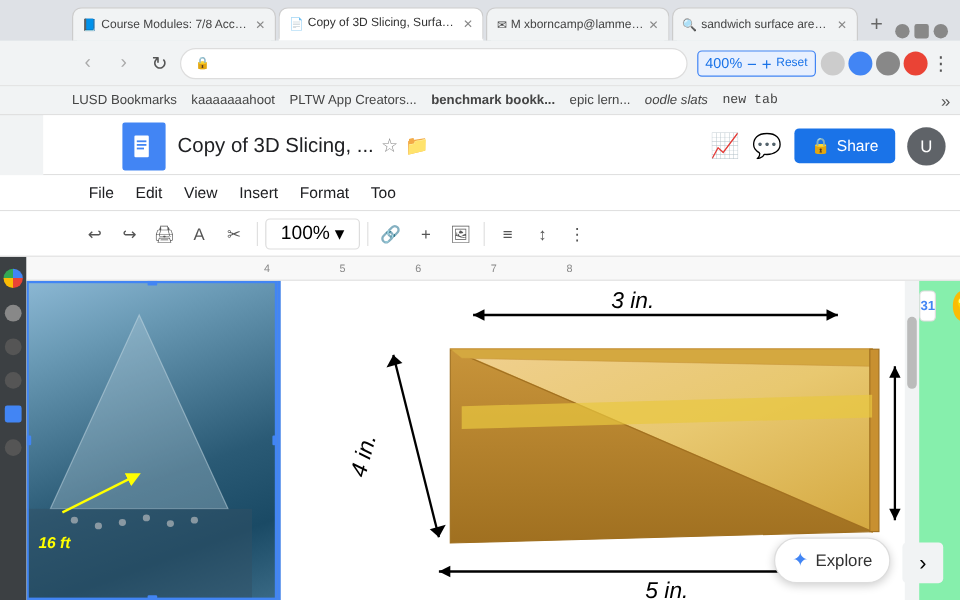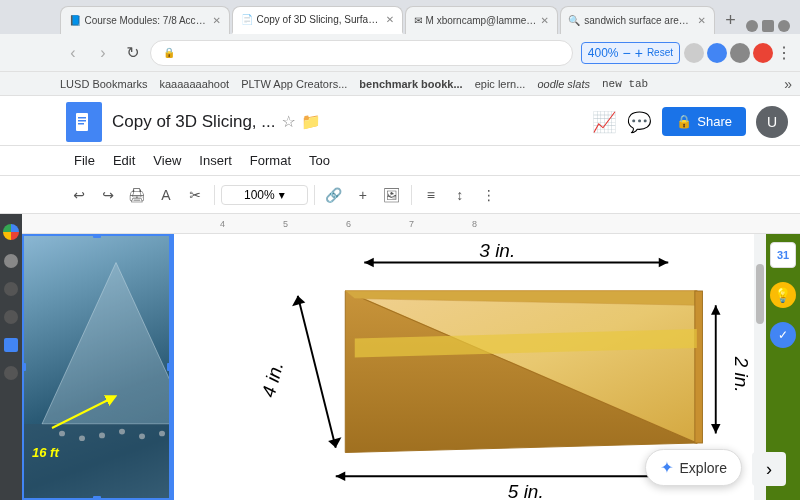--- a/index.html
+++ b/index.html
@@ -69,21 +69,21 @@
     <span style="cursor:pointer;">LUSD Bookmarks</span>
     <span style="cursor:pointer;">kaaaaaaahoot</span>
     <span style="cursor:pointer;">PLTW App Creators...</span>
     <span style="cursor:pointer;font-weight:bold;">benchmark bookk...</span>
     <span style="cursor:pointer;">epic lern...</span>
     <span style="cursor:pointer;font-style:italic;">oodle slats</span>
     <span style="cursor:pointer;font-family:Liberation Mono, monospace;">new tab</span>
     <span style="margin-left:auto;font-size:14px;color:#555;">»</span>
   </div>
 
-  <div style="display:flex;align-items:center;background:#fff;padding:6px 12px 4px 66px;height:50px;border-bottom:1px solid #e0e0e0;">
+  <div style="display:flex;align-items:center;background:#fff;padding:6px 12px 4px 66px;height:50px;border-bottom:1px solid #e0e0e0;margin-left:36px;">
 
     <div style="width:36px;height:40px;background:#4285f4;border-radius:2px;display:flex;align-items:center;justify-content:center;margin-right:10px;flex-shrink:0;position:relative;">
       <svg width="20" height="22" viewBox="0 0 20 22">
         <rect x="2" y="2" width="12" height="18" fill="white" rx="1"></rect>
         <rect x="4" y="6" width="8" height="1.5" fill="#4285f4"></rect>
         <rect x="4" y="9" width="8" height="1.5" fill="#4285f4"></rect>
         <rect x="4" y="12" width="6" height="1.5" fill="#4285f4"></rect>
       </svg>
     </div>
     <span style="font-size:17px;color:#202124;font-weight:400;">Copy of 3D Slicing, ...</span>
@@ -109,21 +109,21 @@
     <span style="padding:3px 8px;cursor:pointer;border-radius:4px;">Too</span>
   </div>
 
   <div style="display:flex;align-items:center;background:#fff;padding:3px 8px 3px 66px;height:38px;border-bottom:1px solid #e0e0e0;gap:3px;">
     <button style="width:26px;height:26px;border-radius:4px;border:none;background:none;font-size:14px;color:#555;cursor:pointer;">↩</button>
     <button style="width:26px;height:26px;border-radius:4px;border:none;background:none;font-size:14px;color:#555;cursor:pointer;">↪</button>
     <button style="width:26px;height:26px;border-radius:4px;border:none;background:none;font-size:14px;color:#555;cursor:pointer;">🖨</button>
     <button style="width:26px;height:26px;border-radius:4px;border:none;background:none;font-size:14px;color:#555;cursor:pointer;">A</button>
     <button style="width:26px;height:26px;border-radius:4px;border:none;background:none;font-size:14px;color:#555;cursor:pointer;">✂</button>
     <div style="width:1px;height:20px;background:#e0e0e0;margin:0 3px;"></div>
-    <div style="display:flex;align-items:center;border:1px solid #ddd;border-radius:4px;padding:2px 22px;font-size:12px;cursor:pointer;min-width:68px;gap:4px;">
+    <div style="display:flex;align-items:center;border:1px solid #ddd;border-radius:4px;padding:2px 12px;font-size:16px;cursor:pointer;min-width:68px;gap:4px;">
       <span>100%</span>
       <span>▾</span>
     </div>
     <div style="width:1px;height:20px;background:#e0e0e0;margin:0 3px;"></div>
     <button style="width:26px;height:26px;border-radius:4px;border:none;background:none;font-size:14px;color:#555;cursor:pointer;">🔗</button>
     <button style="width:26px;height:26px;border-radius:4px;border:none;background:none;font-size:14px;color:#555;cursor:pointer;">+</button>
     <button style="width:26px;height:26px;border-radius:4px;border:none;background:none;font-size:14px;color:#555;cursor:pointer;">🖼</button>
     <div style="width:1px;height:20px;background:#e0e0e0;margin:0 3px;"></div>
     <button style="width:26px;height:26px;border-radius:4px;border:none;background:none;font-size:14px;color:#555;cursor:pointer;">≡</button>
     <button style="width:26px;height:26px;border-radius:4px;border:none;background:none;font-size:14px;color:#555;cursor:pointer;">↕</button>
@@ -145,21 +145,21 @@
       <div style="height:20px;background:#f8f8f8;border-bottom:1px solid #e0e0e0;display:flex;align-items:center;font-size:9px;color:#888;padding-left:188px;gap:0;">
         <span style="margin-left:10px;">4</span>
         <span style="margin-left:58px;">5</span>
         <span style="margin-left:58px;">6</span>
         <span style="margin-left:58px;">7</span>
         <span style="margin-left:58px;">8</span>
       </div>
 
       <div style="display:flex;flex:1;overflow:hidden;">
 
-        <div style="width:152px;flex-shrink:0;background:#7a9ab5;position:relative;border-right:3px solid #4285f4;overflow:hidden;">
+        <div style="width:212px;flex-shrink:0;background:#7a9ab5;position:relative;border-right:3px solid #4285f4;overflow:hidden;">
 
           <div style="width:100%;height:100%;background:linear-gradient(160deg,#8cb8d4 0%,#6a9ab5 20%,#4a7a95 40%,#2a5a75 60%,#1a4a65 80%,#3a6a85 100%);position:relative;">
 
             <svg width="188" height="100%" style="position:absolute;top:0;left:0;height:100%;" viewBox="0 0 188 280" preserveAspectRatio="none">
               <polygon points="94,30 20,200 168,200" fill="rgba(200,220,230,0.3)" stroke="rgba(200,220,230,0.5)" stroke-width="1"></polygon>
               <rect x="0" y="200" width="188" height="80" fill="rgba(50,80,100,0.5)"></rect>
 
               <circle cx="40" cy="210" r="3" fill="rgba(200,200,200,0.6)"></circle>
               <circle cx="60" cy="215" r="3" fill="rgba(200,200,200,0.6)"></circle>
               <circle cx="80" cy="212" r="3" fill="rgba(200,200,200,0.6)"></circle>
@@ -235,21 +235,21 @@
             <polygon points="110,255 120,250 120,260" fill="black"></polygon>
             <polygon points="490,255 480,250 480,260" fill="black"></polygon>
             <text x="310" y="278" font-style="italic" font-size="20" font-weight="500" fill="black" text-anchor="middle">5 in.</text>
           </svg>
         </div>
 
         <div style="width:12px;background:#f1f3f4;display:flex;align-items:flex-start;justify-content:center;padding-top:30px;">
           <div style="width:8px;height:60px;background:#bbb;border-radius:4px;"></div>
         </div>
 
-        <div style="width:34px;background:#4d7c0f;display:flex;flex-direction:column;align-items:center;padding:8px 0;gap:14px;">
+        <div style="width:34px;background:#86efac;display:flex;flex-direction:row;align-items:flex-start;padding:8px 0;gap:14px;">
           <div style="width:26px;height:26px;border-radius:4px;background:#fff;display:flex;align-items:center;justify-content:center;font-size:11px;font-weight:bold;color:#4285f4;border:1px solid #ddd;">31</div>
           <div style="width:26px;height:26px;border-radius:50%;background:#fbbc04;display:flex;align-items:center;justify-content:center;font-size:14px;">💡</div>
           <div style="width:26px;height:26px;border-radius:50%;background:#4285f4;display:flex;align-items:center;justify-content:center;font-size:12px;color:#fff;">✓</div>
         </div>
       </div>
     </div>
   </div>
 
   <div style="position:absolute;bottom:14px;right:58px;background:#fff;border:1px solid #ddd;border-radius:24px;padding:8px 14px;display:flex;align-items:center;gap:6px;font-size:14px;color:#333;cursor:pointer;box-shadow:0 2px 8px rgba(0,0,0,0.2);z-index:10;">
     <span style="color:#4285f4;font-size:16px;">✦</span>

